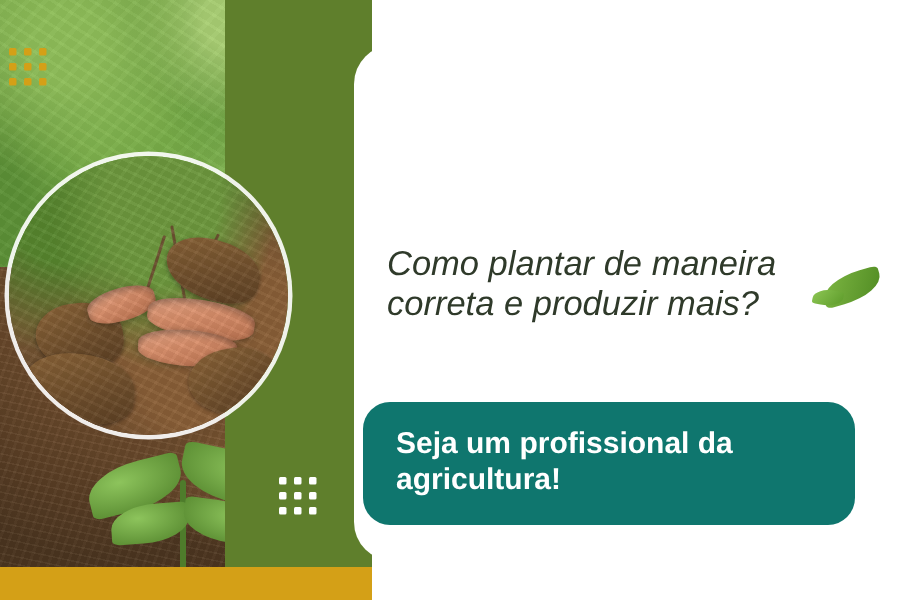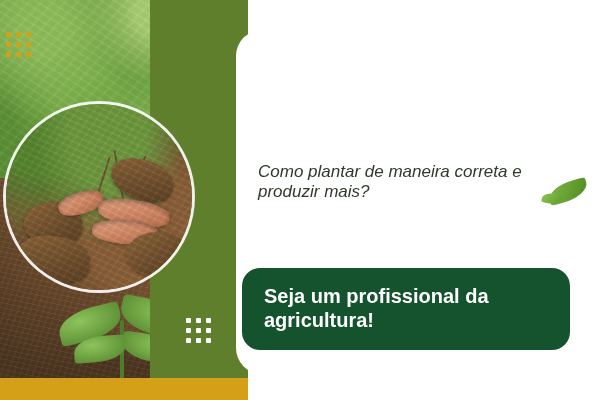--- a/index.html
+++ b/index.html
@@ -189,21 +189,21 @@
     line-height: 0.98;
     letter-spacing: -0.5px;
   }
   .headline .l2 { display: block; }
   .subhead {
     position: absolute;
     left: 22px; top: 132px;
     width: 290px;
     color: #2f3a2a;
     font-style: italic;
-    font-size: 17px;
+    font-size: 23px;
     line-height: 1.17;
     font-weight: 400;
   }
   .leaf-deco {
     position: absolute;
     left: 306px; top: 148px;
     width: 44px; height: 30px;
   }
   .leaf-deco .lmain {
     position: absolute; left: 6px; top: 4px;
@@ -216,21 +216,21 @@
     position: absolute; left: 0px; top: 15px;
     width: 20px; height: 11px;
     background: linear-gradient(120deg, #8ec755, #5c9a29);
     border-radius: 70% 12% 70% 12%;
     transform: rotate(12deg);
   }
   .cta {
     position: absolute;
     left: 6px; top: 238px;
     width: 328px; height: 82px;
-    background: #14532d;
+    background: #0f766e;
     border-radius: 18px;
     display: flex;
     align-items: center;
   }
   .cta-text {
     color: #ffffff;
     font-weight: 800;
     font-size: 20px;
     line-height: 1.18;
     padding-left: 22px;

